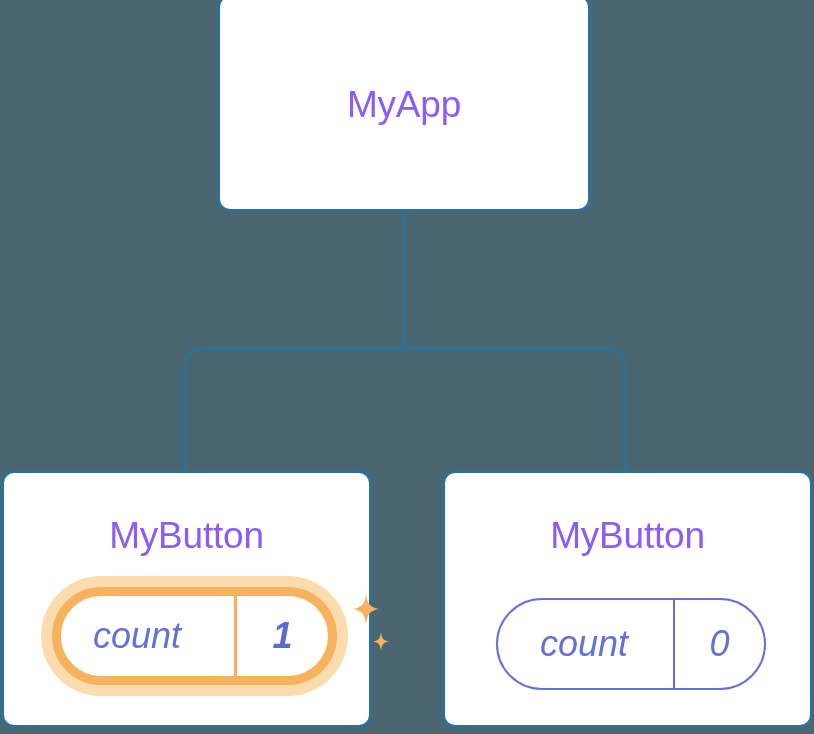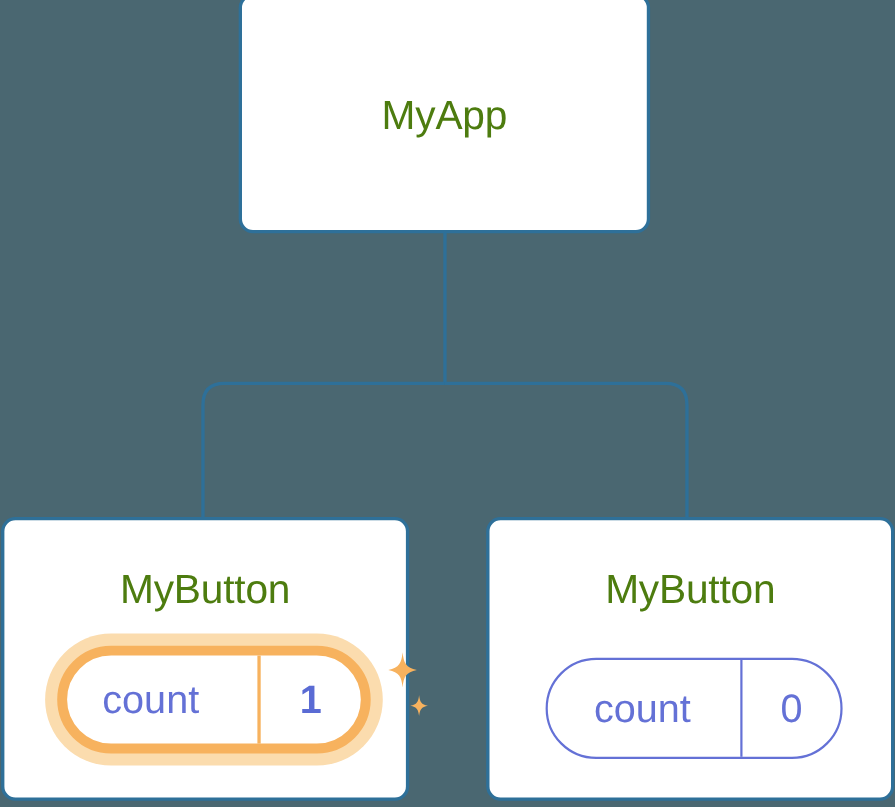--- a/index.html
+++ b/index.html
@@ -54,21 +54,21 @@
     top: 470px;
     width: 371px;
     height: 258px;
   }
 
   .card-title {
     position: absolute;
     left: 0;
     width: 100%;
     text-align: center;
-    color: #4d7c0f;
+    color: #8b5cf6;
     font-size: 37px;
     font-weight: 400;
     letter-spacing: -0.2px;
     white-space: nowrap;
   }
   #card-myapp .card-title { top: 87px; }
   #card-btn-left .card-title { top: 512px - 470px; top: 42px; }
   #card-btn-right .card-title { top: 42px; }
 
   
@@ -85,20 +85,21 @@
     box-sizing: border-box;
     border-radius: 999px;
     background: #ffffff;
   }
   .pill-cell {
     display: flex;
     align-items: center;
     justify-content: center;
     box-sizing: border-box;
     white-space: nowrap;
+    font-style: italic;
   }
 
   
   .pill.plain {
     border: 2px solid #6471d6;
     width: 270px;
     height: 92px;
   }
   .pill.plain .pill-key {
     flex: 0 0 177px;

